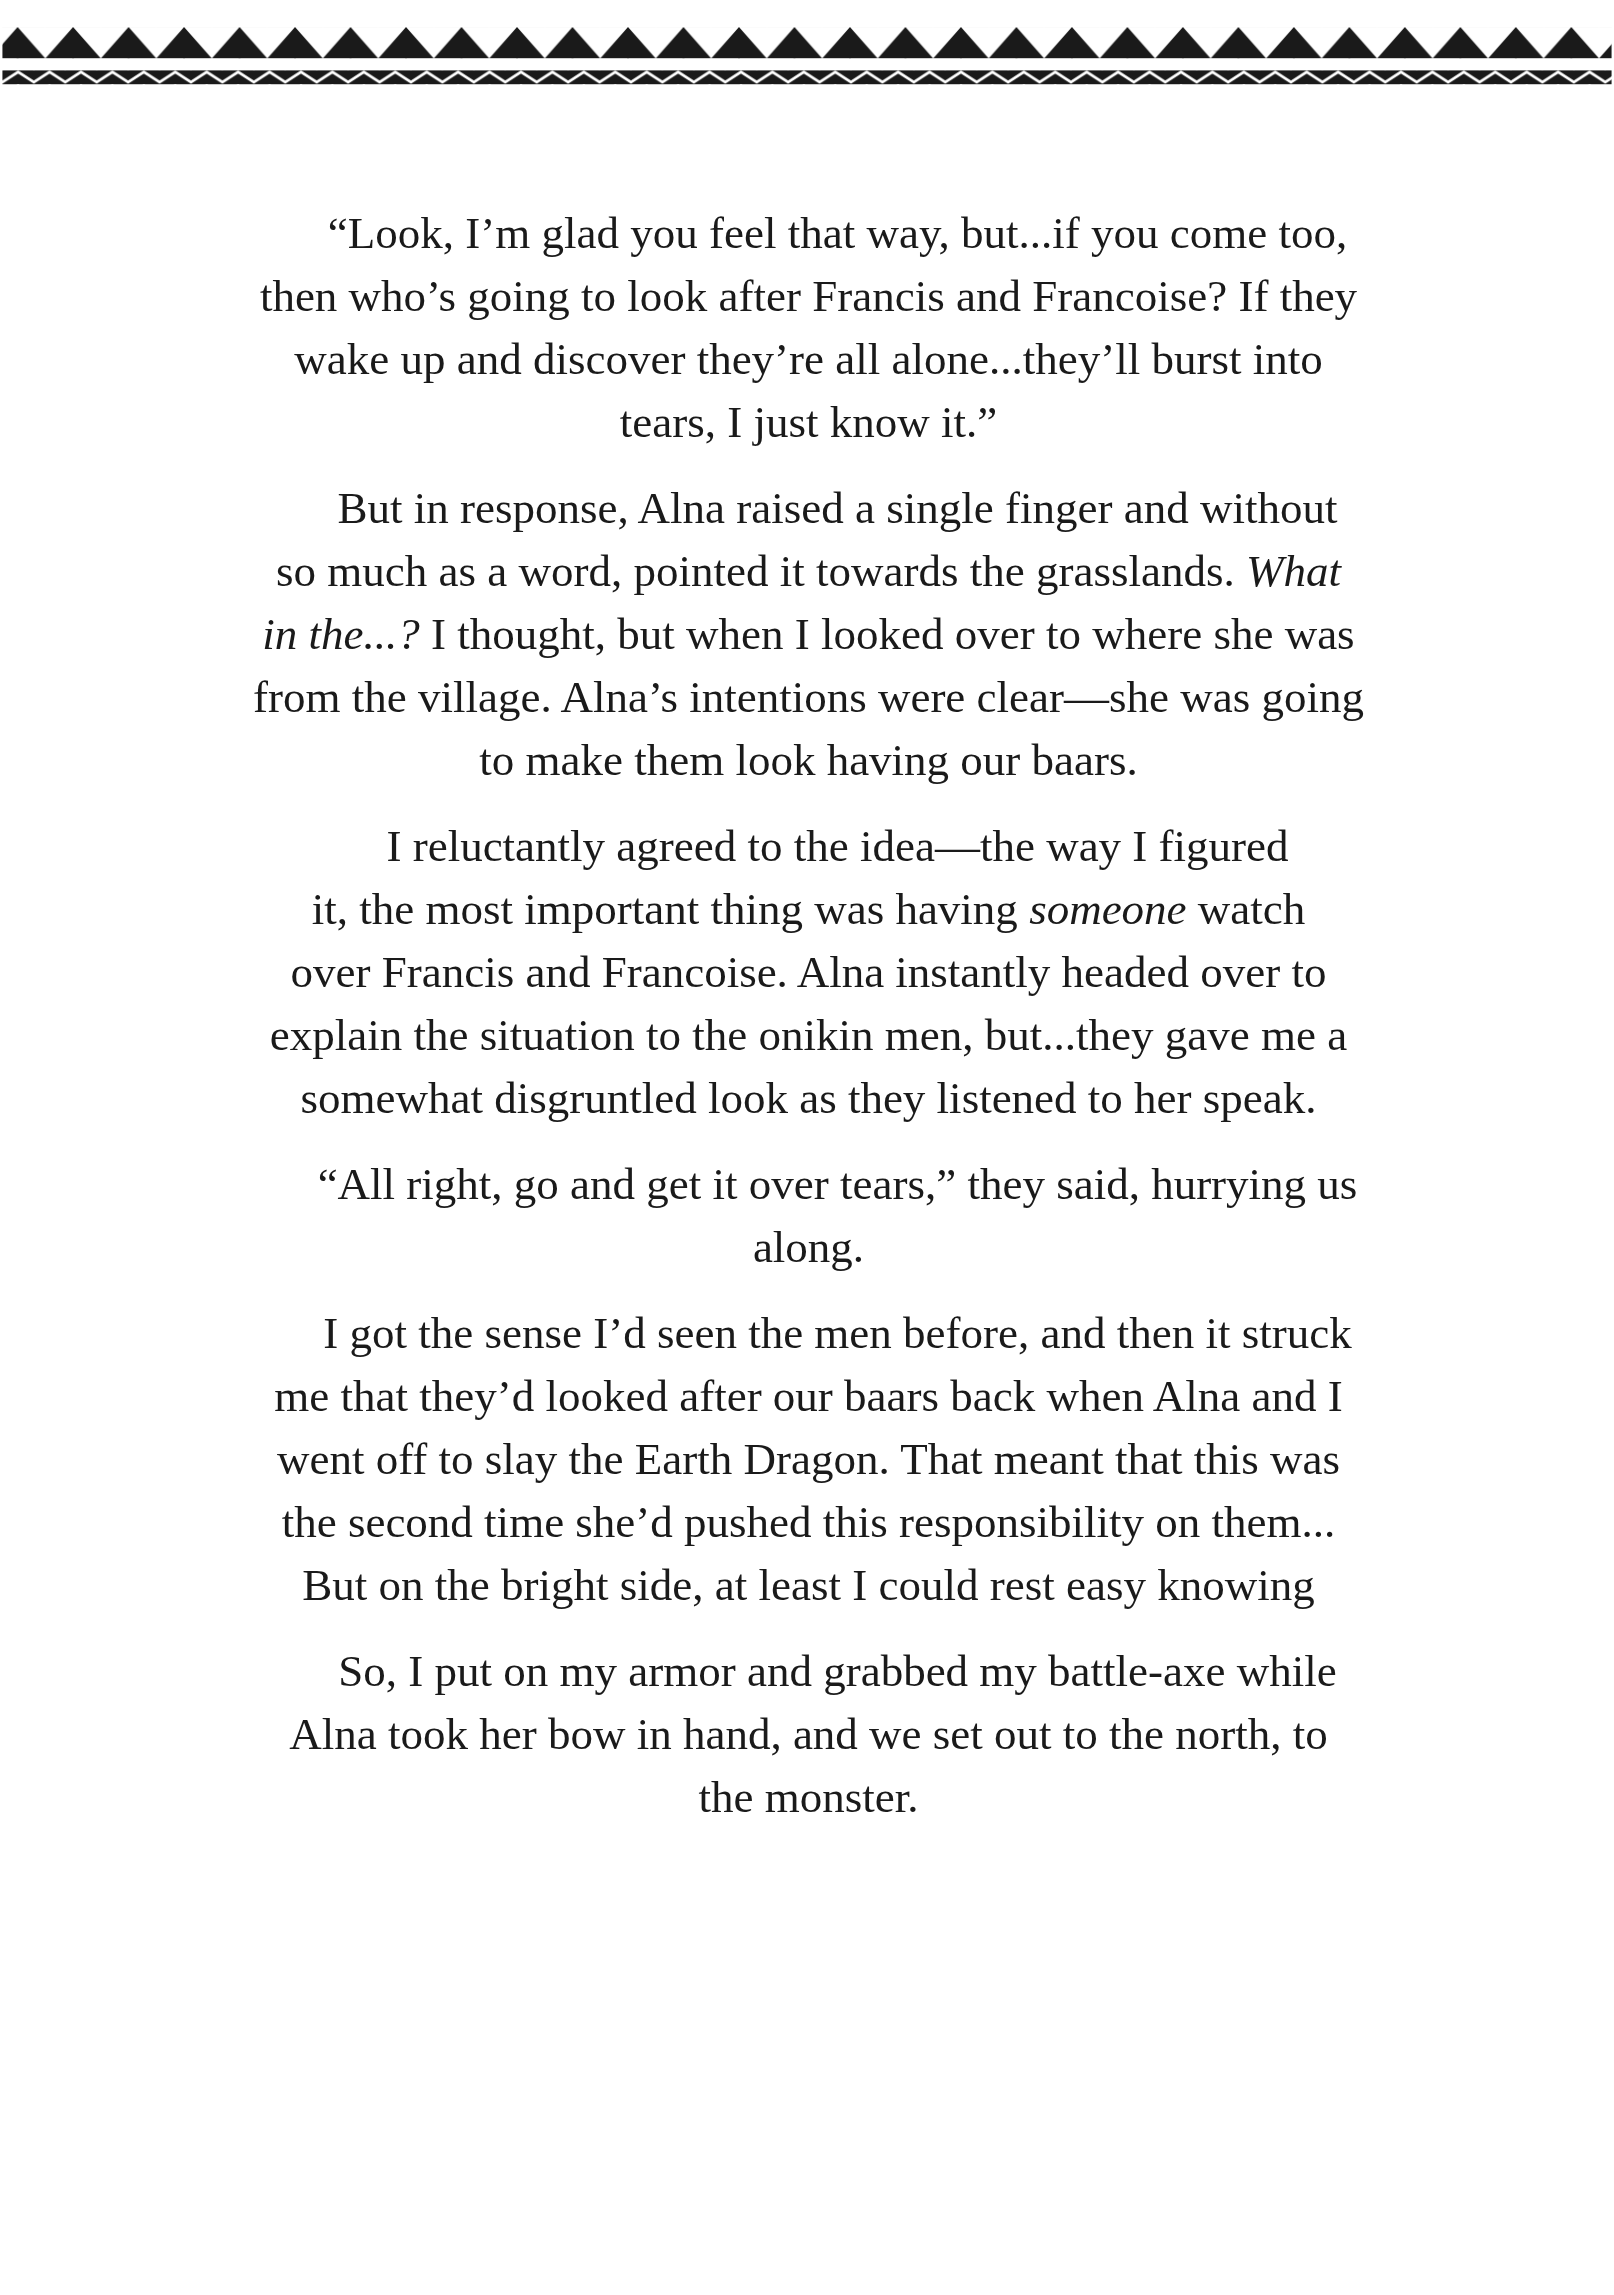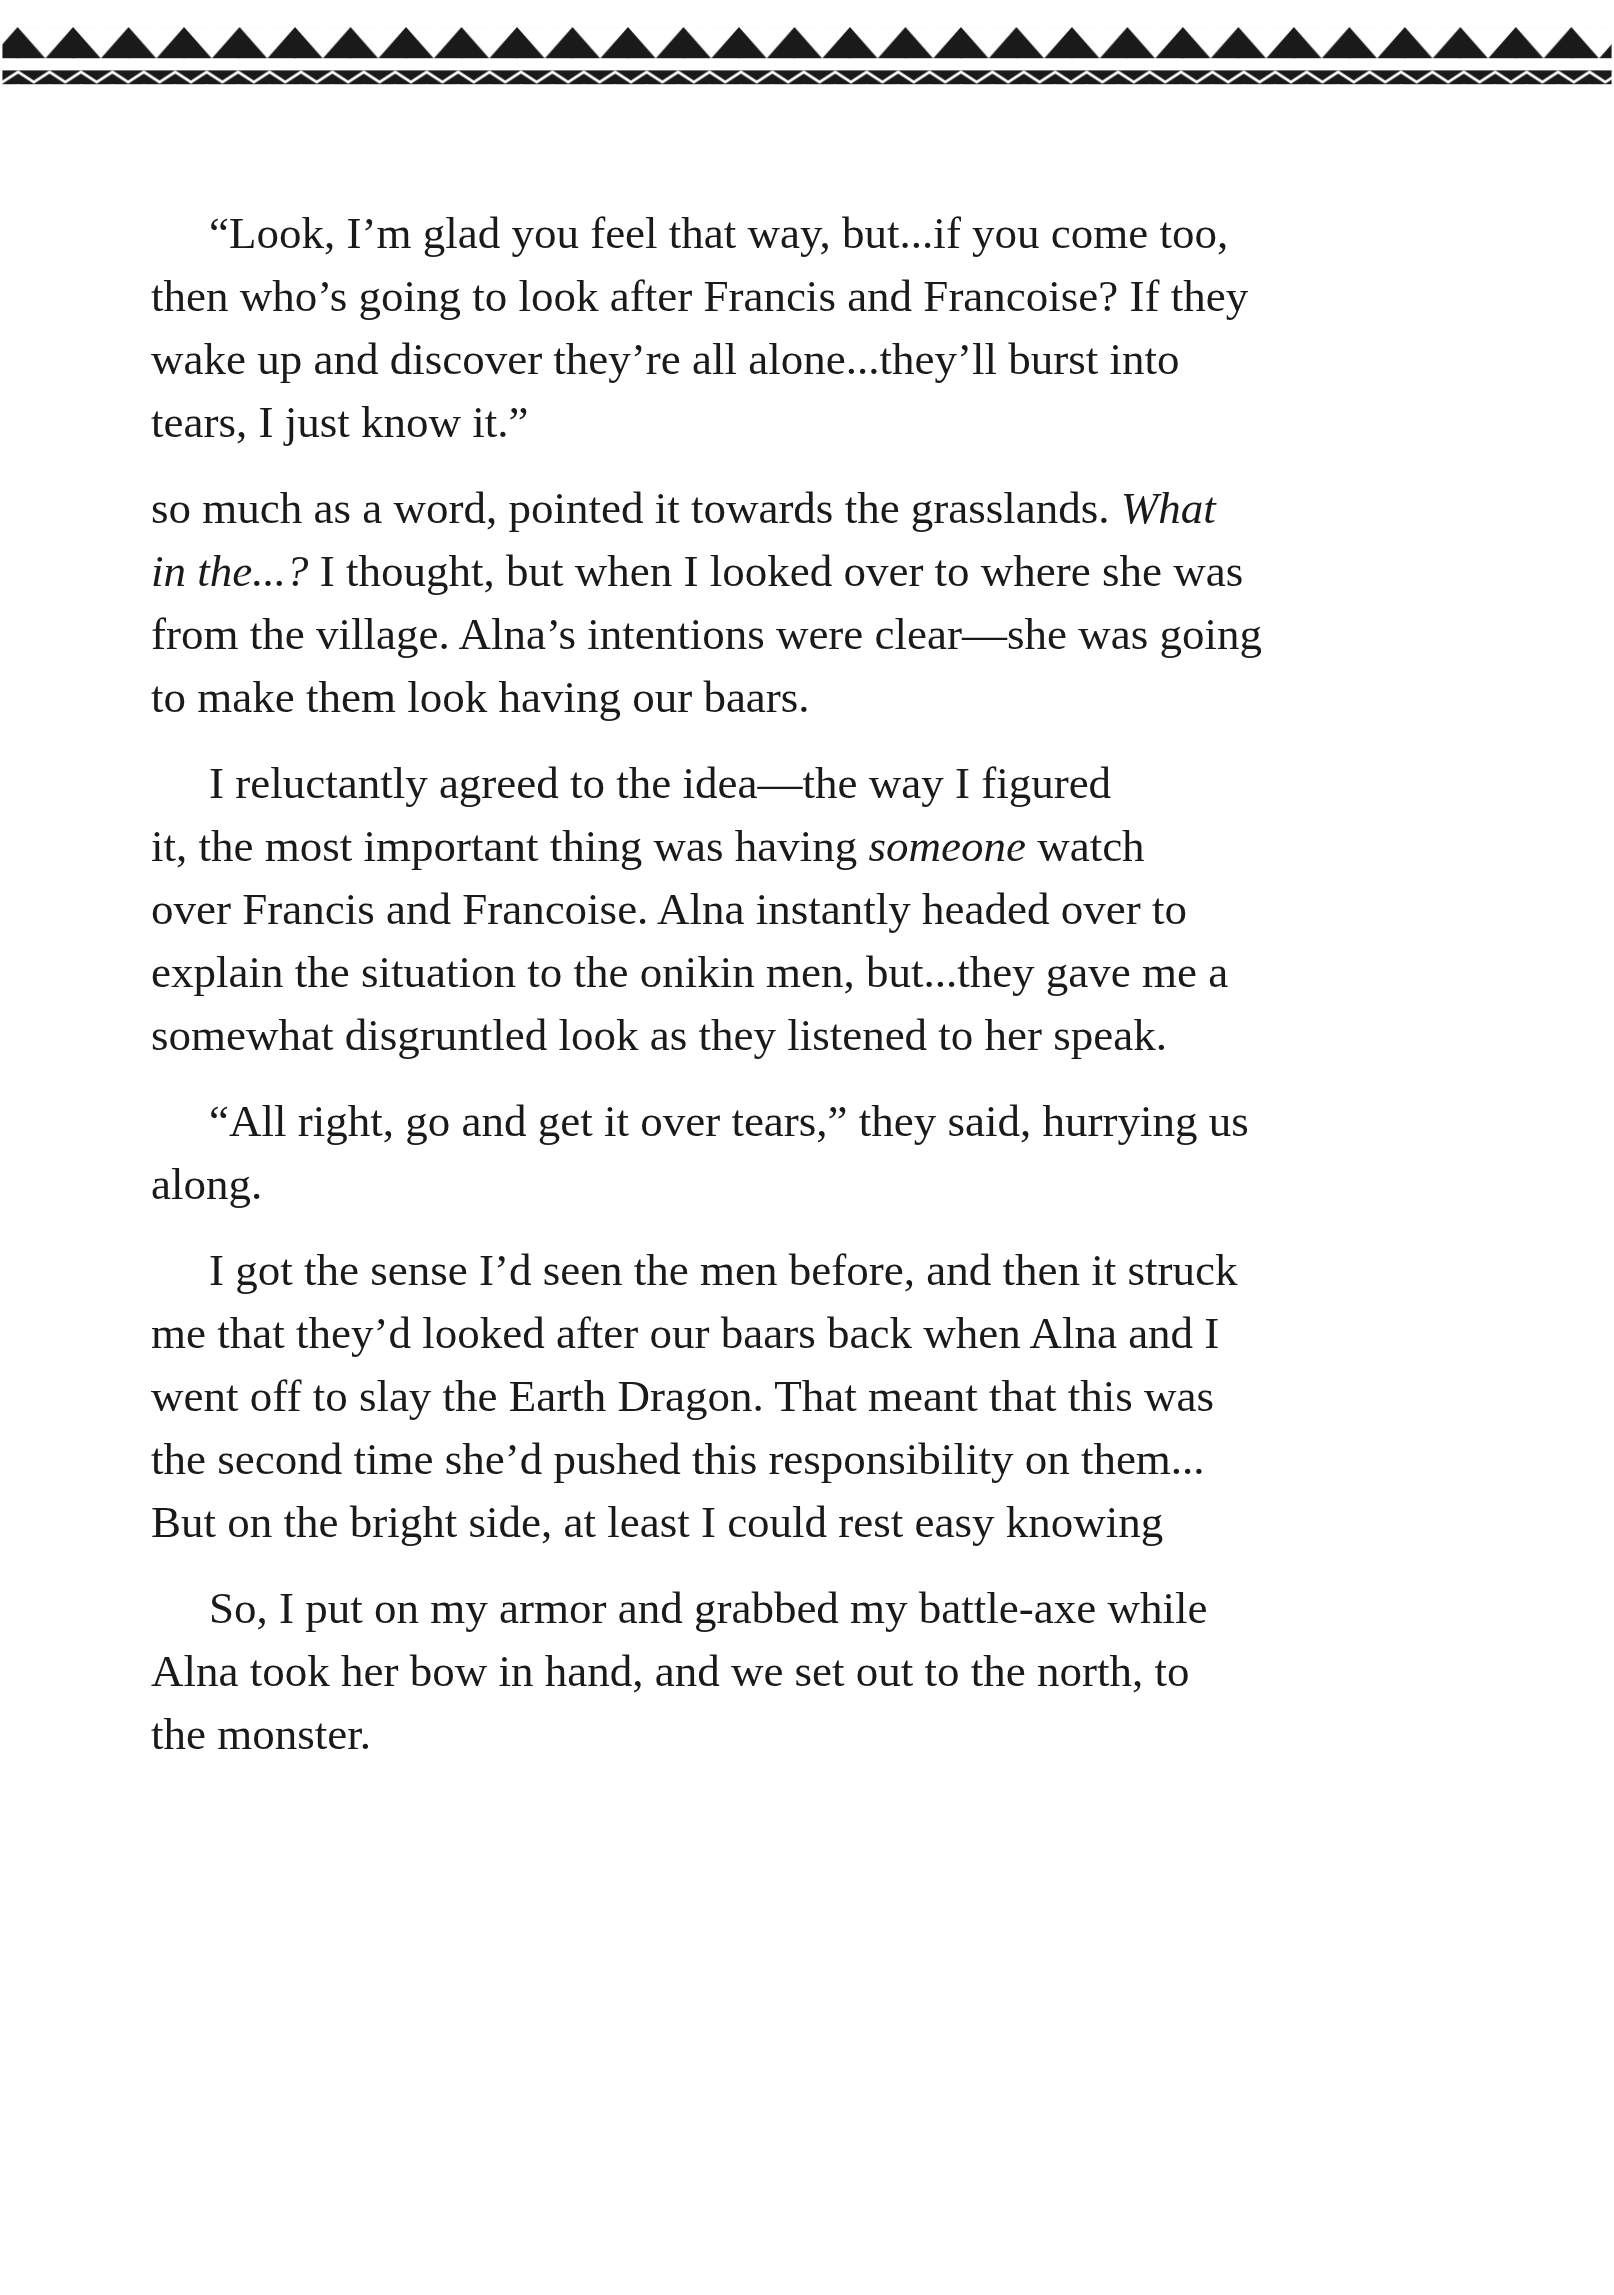--- a/index.html
+++ b/index.html
@@ -6,20 +6,21 @@
   html, body { margin: 0; padding: 0; }
   body { background: #ffffff; }
 
   .page {
     position: relative;
     width: 1614px;
     height: 2295px;
     background: var(--paper, #ffffff);
     overflow: hidden;
     font-family: "Liberation Serif", "DejaVu Serif", serif;
+    text-align: center;
   }
 
   svg.border { display: block; position: absolute; left: 0; color: var(--ink, #1a1a1a); }
   svg.border.top { top: 0; }
   svg.border.bottom { top: 2207px; }
 
   .content {
     position: absolute;
     left: 151px;
     top: 202px;
@@ -54,20 +55,21 @@
   </svg>
 
   <main class="content">
       <p class="para">
         <span class="line indent"><span>“Look, I’m glad you feel that way, but...if you come too,</span></span>
         <span class="line"><span>then who’s going to look after Francis and Francoise? If they</span></span>
         <span class="line"><span>wake up and discover they’re all alone...they’ll burst into</span></span>
         <span class="line"><span>tears, I just know it.”</span></span>
       </p>
       <p class="para">
+        <span class="line indent"><span>But in response, Alna raised a single finger and without</span></span>
         <span class="line"><span>so much as a word, pointed it towards the grasslands. </span><span class="it">What</span></span>
         <span class="line"><span class="it">in the...?</span><span> I thought, but when I looked over to where she was</span></span>
         <span class="line"><span>from the village. Alna’s intentions were clear—she was going</span></span>
         <span class="line"><span>to make them look having our baars.</span></span>
       </p>
       <p class="para">
         <span class="line indent"><span>I reluctantly agreed to the idea—the way I figured</span></span>
         <span class="line"><span>it, the most important thing was having </span><span class="it">someone</span><span> watch</span></span>
         <span class="line"><span>over Francis and Francoise. Alna instantly headed over to</span></span>
         <span class="line"><span>explain the situation to the onikin men, but...they gave me a</span></span>

